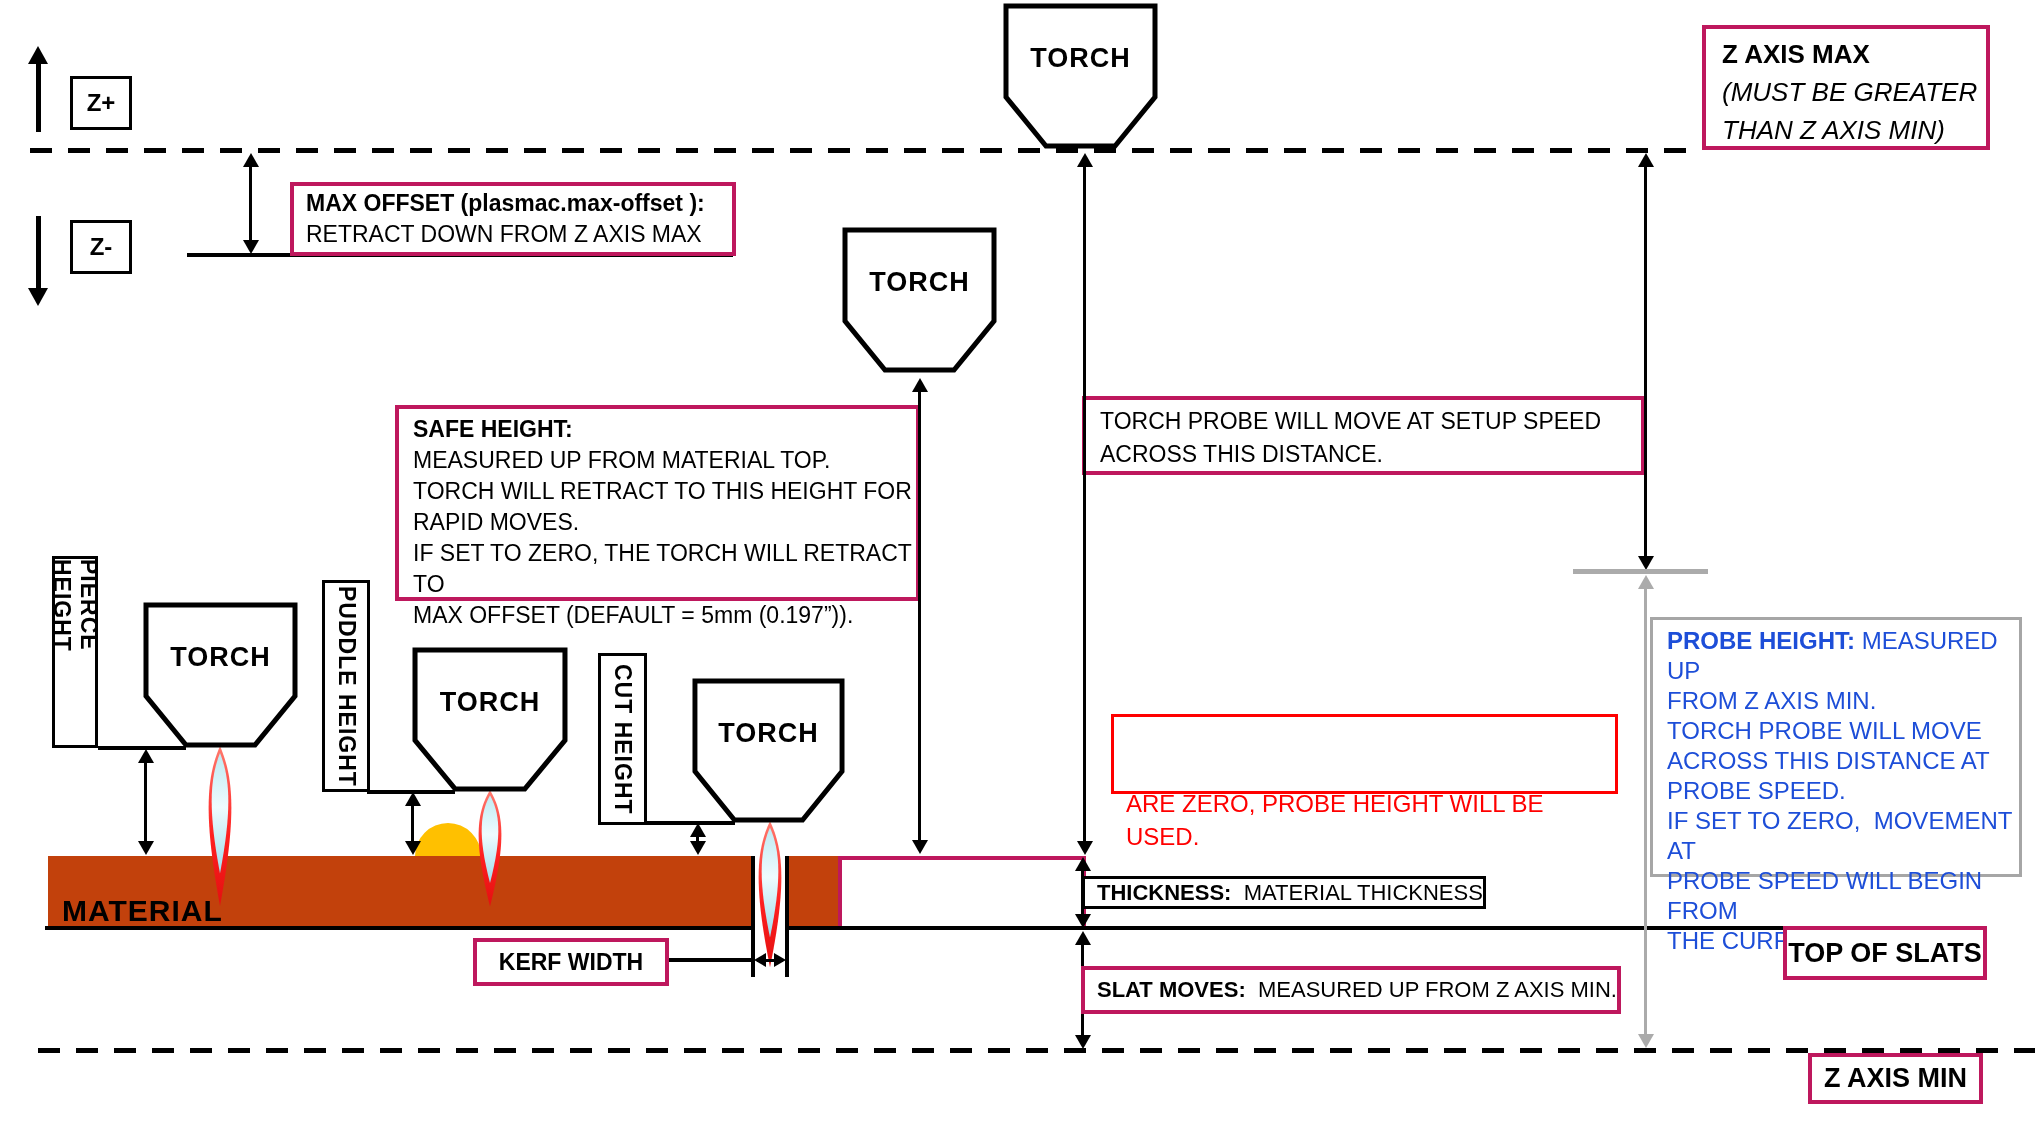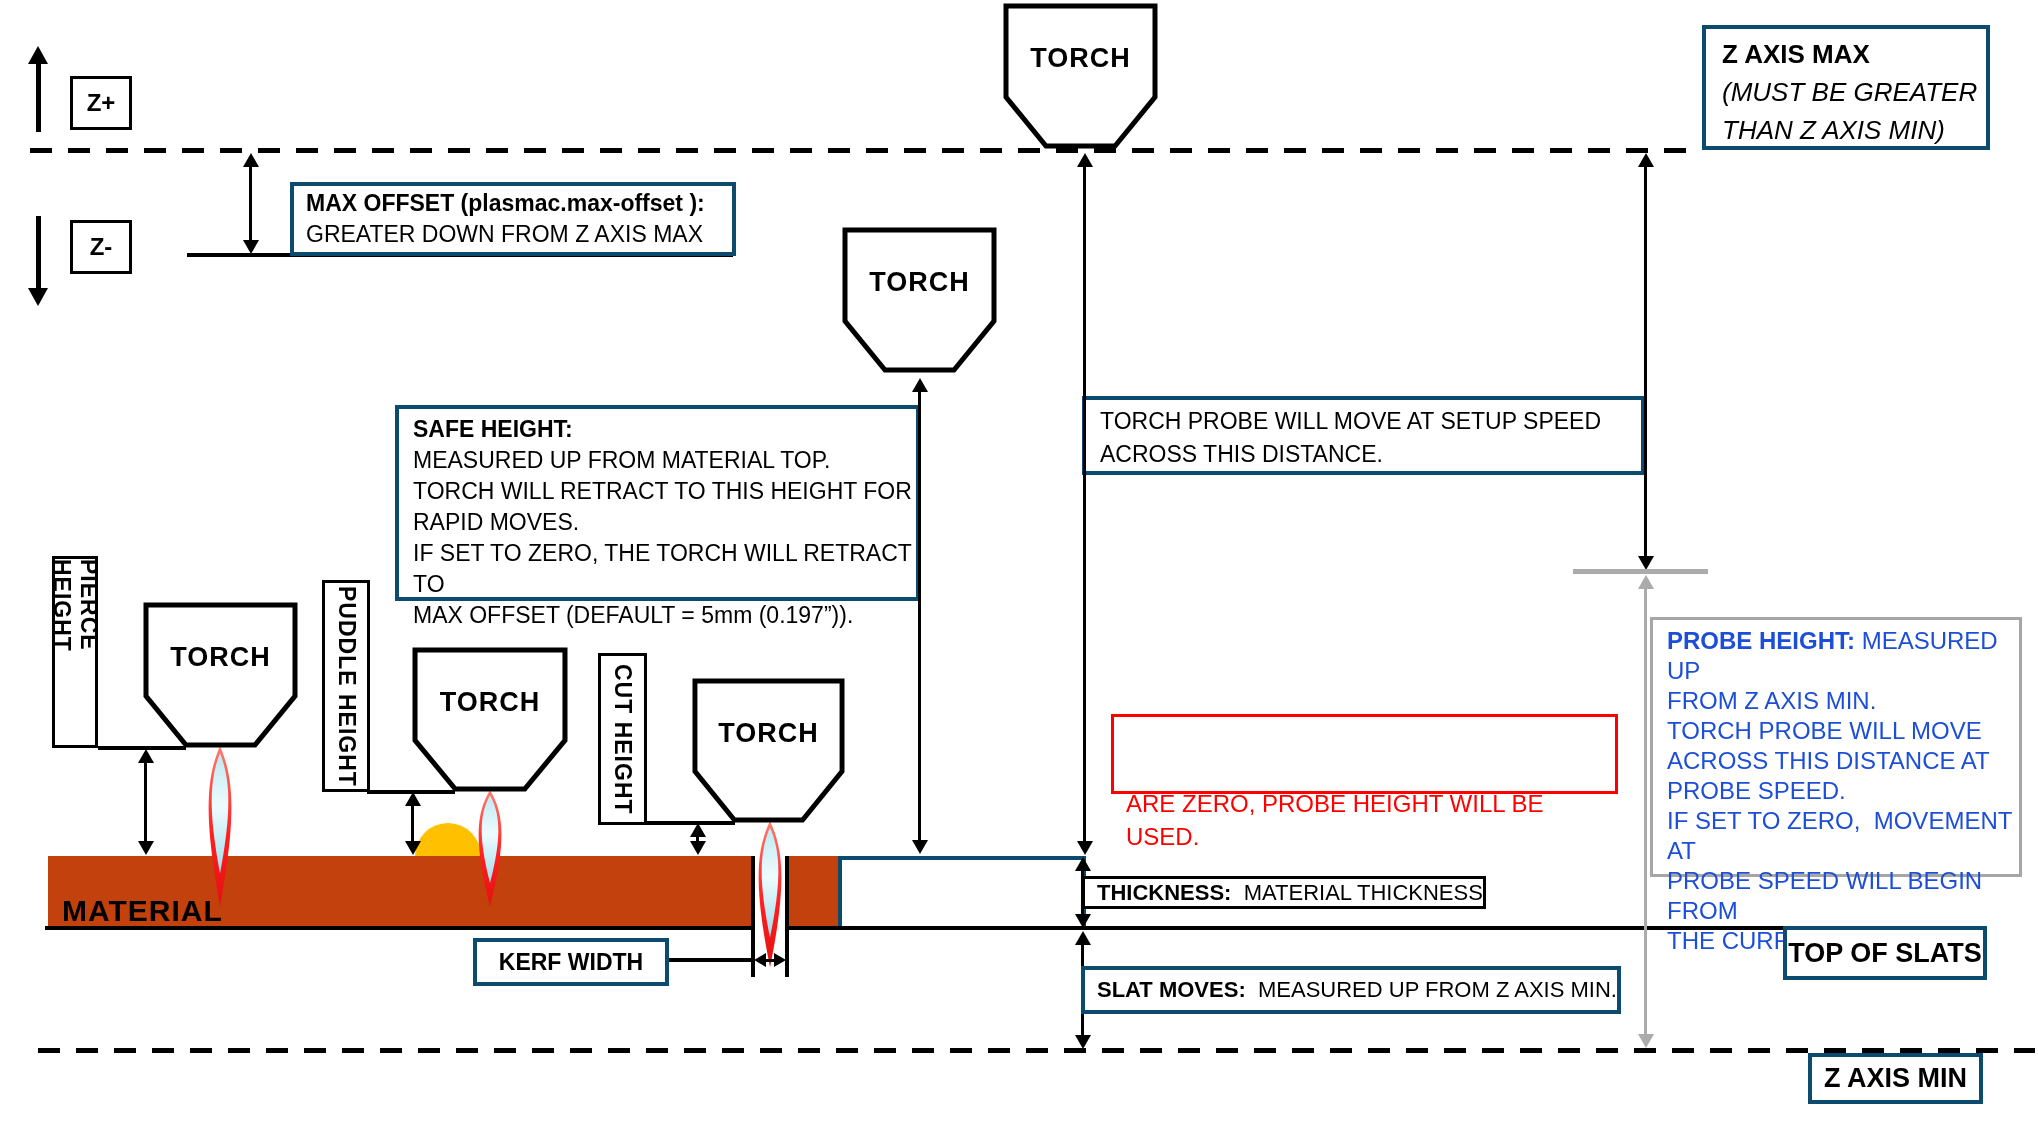--- a/index.html
+++ b/index.html
@@ -1,19 +1,19 @@
 <!DOCTYPE html>
 <html><head>
 <meta charset="utf-8">
 <style>
   html,body{margin:0;padding:0;background:#fff;}
   #canvas{position:relative;width:2038px;height:1145px;background:#fff;
           font-family:"Liberation Sans",sans-serif;color:#000;overflow:hidden;}
   .abs{position:absolute;}
-  .bx{position:absolute;border:4px solid #0c4a6e;background:#fff;box-sizing:border-box;}
+  .bx{position:absolute;border:4px solid #be185d;background:#fff;box-sizing:border-box;}
   .bx3{position:absolute;border:3px solid #000;background:#fff;box-sizing:border-box;}
   .dash{position:absolute;height:5px;background:repeating-linear-gradient(to right,#000 0 22px,transparent 22px 38px);}
   .hline{position:absolute;height:4px;background:#000;}
   .vshaft{position:absolute;width:3px;background:#000;}
   .vshaft.gray{background:#ABABAB;}
   .hu{position:absolute;width:0;height:0;border-left:8px solid transparent;border-right:8px solid transparent;border-bottom:14px solid #000;}
   .hd{position:absolute;width:0;height:0;border-left:8px solid transparent;border-right:8px solid transparent;border-top:14px solid #000;}
   .hu.gray{border-bottom-color:#ABABAB;}
   .hd.gray{border-top-color:#ABABAB;}
   .hl{position:absolute;width:0;height:0;border-top:7px solid transparent;border-bottom:7px solid transparent;border-right:12px solid #000;}
@@ -67,21 +67,21 @@
   <div class="vshaft" style="left:36px;top:216px;height:72px;width:5px;"></div>
   <div class="hd" style="left:28px;top:288px;border-left-width:10px;border-right-width:10px;border-top-width:18px;"></div>
   <div class="bx3" style="left:70px;top:220px;width:62px;height:54px;display:flex;align-items:center;justify-content:center;font-weight:700;font-size:24px;">
       <span>Z-</span>
     </div>
 
   
   <div class="hline" style="left:187px;top:253px;width:546px;"></div>
   <div class="bx" style="left:290px;top:182px;width:446px;height:74px;padding:2px 0 0 12px;">
     <div class="txt23"><span class="b">MAX OFFSET (plasmac.max-offset ):</span></div>
-    <div class="txt23"><span>GREATER DOWN FROM Z AXIS MAX</span></div>
+    <div class="txt23"><span>RETRACT DOWN FROM Z AXIS MAX</span></div>
   </div>
   <div class="vshaft" style="left:249px;top:163px;height:81px;"></div>
   <div class="hu" style="left:243px;top:153px;"></div>
   <div class="hd" style="left:243px;top:240px;"></div>
 
   
   <div class="bx" style="left:1702px;top:25px;width:288px;height:125px;padding:6px 0 0 16px;font-size:26px;line-height:38px;">
     <div class="b">Z AXIS MAX</div>
     <div class="i">(MUST BE GREATER</div>
     <div class="i">THAN Z AXIS MIN)</div>

